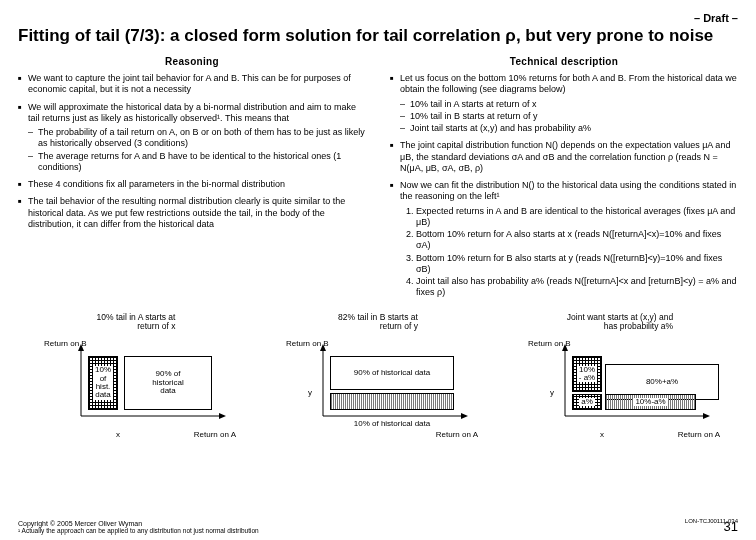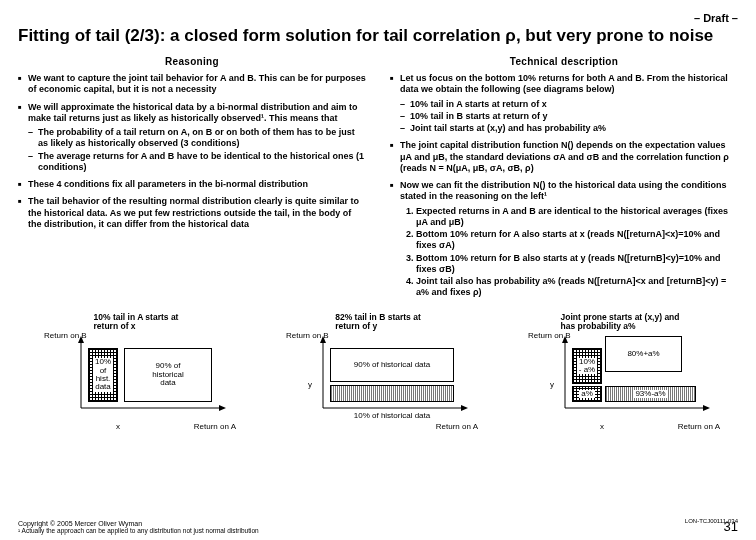--- a/index.html
+++ b/index.html
@@ -35,21 +35,20 @@
     text-align: center;
     font-weight: bold;
     font-size: 10px;
     letter-spacing: 0.3px;
     margin-bottom: 6px;
   }
   ul.main {
     list-style: none;
     padding: 0;
     margin: 0;
-    font-weight: bold;
   }
   ul.main > li {
     position: relative;
     padding-left: 10px;
     margin-bottom: 6px;
     line-height: 1.25;
   }
   ul.main > li::before {
     content: "■";
     font-size: 6px;
@@ -87,25 +86,25 @@
     margin-top: 8px;
     justify-content: space-between;
   }
   .diag {
     display: flex;
     flex-direction: column;
     align-items: center;
     width: 236px;
   }
   .diag-title {
-    font-weight: bold;
+    font-weight: normal;
     font-size: 8.5px;
-    text-align: left;
+    text-align: right;
     line-height: 1.15;
-    margin-bottom: 4px;
+    margin-bottom: 12px;
     white-space: pre-line;
   }
   .axes {
     position: relative;
     width: 180px;
     height: 85px;
   }
   .axes svg { position:absolute; top:0; left:0; }
   .ylabel {
     position: absolute;
@@ -174,21 +173,21 @@
     position: absolute;
     right: 18px;
     bottom: 16px;
     font-size: 6px;
   }
 </style>
 </head>
 <body>
 
 <div class="draft">– Draft –</div>
-<div class="title">Fitting of tail (2/3): a closed form solution for tail correlation ρ, but very prone to noise</div>
+<div class="title">Fitting of tail (7/3): a closed form solution for tail correlation ρ, but very prone to noise</div>
 
 <div class="columns">
   <div class="col">
     <div class="col-head">Reasoning</div>
     <ul class="main">
       <li>We want to capture the joint tail behavior for A and B. This can be for purposes of economic capital, but it is not a necessity</li>
       <li>
         <span>We will approximate the historical data by a bi-normal distribution and aim to make tail returns just as likely as historically observed¹. This means that</span>
         <ul class="sub">
           <li>The probability of a tail return on A, on B or on both of them has to be just as likely as historically observed (3 conditions)</li>
@@ -272,43 +271,43 @@
       </div>
       <div class="cell hshade" style="left:42px; top:49px; width:124px; height:17px;">
         <span style="background:#fff;padding:0 2px;margin-top:45px;">10% of historical data</span>
       </div>
       <div class="ytick" style="top:44px;">y</div>
       <div class="xlabel">Return on A</div>
     </div>
   </div>
 
   <div class="diag">
-    <div class="diag-title">Joint prone starts at (x,y) and
+    <div class="diag-title">Joint want starts at (x,y) and
 has probability a%</div>
     <div class="axes">
       <div class="ylabel">Return
 on B</div>
       <svg width="180" height="85">
         <line x1="35" y1="5" x2="35" y2="72" stroke="#000"></line>
         <line x1="35" y1="72" x2="175" y2="72" stroke="#000"></line>
         <polygon points="35,0 32,7 38,7" fill="#000"></polygon>
         <polygon points="180,72 173,69 173,75" fill="#000"></polygon>
       </svg>
       <div class="cell hatch" style="left:42px; top:12px; width:30px; height:36px;">
         <span style="white-space:pre-line;">10%
 - a%</span>
       </div>
-      <div class="cell" style="left:75px; top:0; width:77px; height:36px; border:1px solid #000;">
+      <div class="cell" style="left:75px; top:20px; width:114px; height:36px; border:1px solid #000;">
         <span>80%+a%</span>
       </div>
       <div class="cell hatch" style="left:42px; top:50px; width:30px; height:16px;">
         <span>a%</span>
       </div>
       <div class="cell hshade" style="left:75px; top:50px; width:91px; height:16px;">
-        <span style="background:#fff;padding:0 2px;">93%-a%</span>
+        <span style="background:#fff;padding:0 2px;">10%-a%</span>
       </div>
       <div class="ytick" style="top:44px;">y</div>
       <div class="xtick" style="left:70px;">x</div>
       <div class="xlabel">Return on A</div>
     </div>
   </div>
 
 </div>
 
 <div class="footer">

